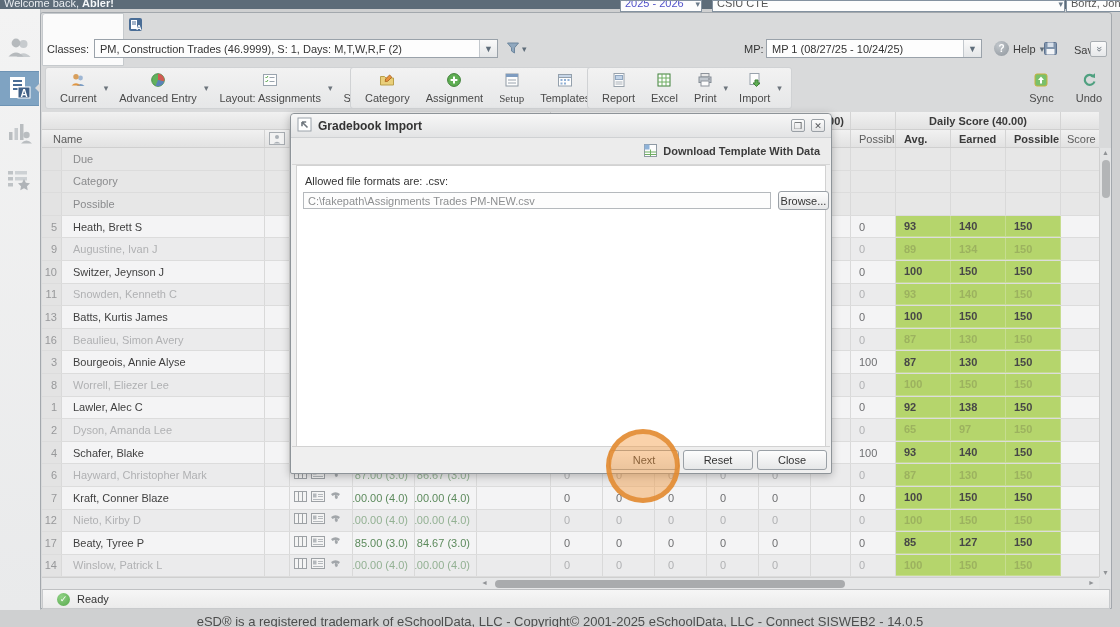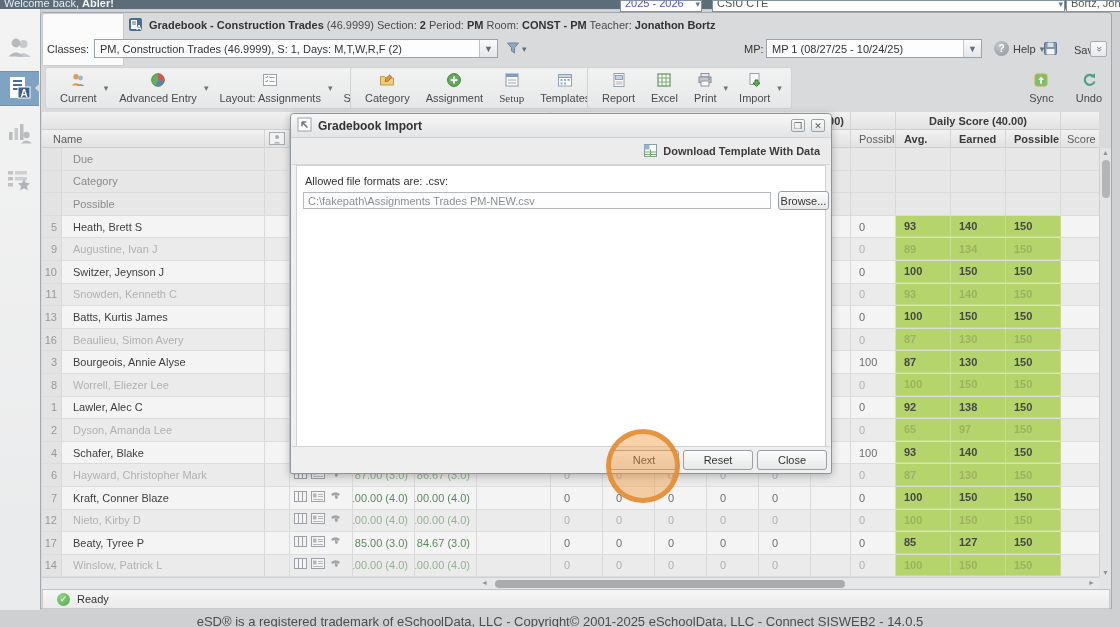--- a/index.html
+++ b/index.html
@@ -195,21 +195,20 @@
   <div id="whiteblock" class="abs"></div>
 
   <div id="titlebar" class="abs">
     <span><svg width="15" height="15" viewBox="0 0 15 15">
           <rect x="1" y="1" width="13" height="13" rx="2" fill="#4a6d96"></rect>
           <rect x="3" y="3" width="6" height="9" fill="#fff"></rect>
           <line x1="4" y1="5" x2="8" y2="5" stroke="#4a6d96"></line>
           <line x1="4" y1="7" x2="8" y2="7" stroke="#4a6d96"></line>
           <text x="11" y="12.5" font-size="7.5" fill="#fff" text-anchor="middle" font-weight="bold" font-family="Liberation Sans, sans-serif">A</text>
         </svg></span>
-    <span id="titletext"><span class="b">Gradebook - Construction Trades</span><span> (46.9999) Section: </span><span class="b">2</span><span> Period: </span><span class="b">PM</span><span> Room: </span><span class="b">CONST - PM</span><span> Teacher: </span><span class="b">Jonathon Bortz</span></span>
   </div>
 
   <div id="classeslabel" class="abs">Classes:</div>
   <div id="classselect" class="select abs">
     <div class="val">PM, Construction Trades (46.9999), S: 1, Days: M,T,W,R,F (2)</div>
     <div class="chevbox">▼</div>
   </div>
   <div id="filterbtn" class="abs">
     <span><svg width="14" height="14" viewBox="0 0 14 14">
           <path d="M1.5 2 h11 L8.5 6.8 V12 L5.5 10 V6.8 Z" fill="#8fa7be" stroke="#6d869d"></path>

